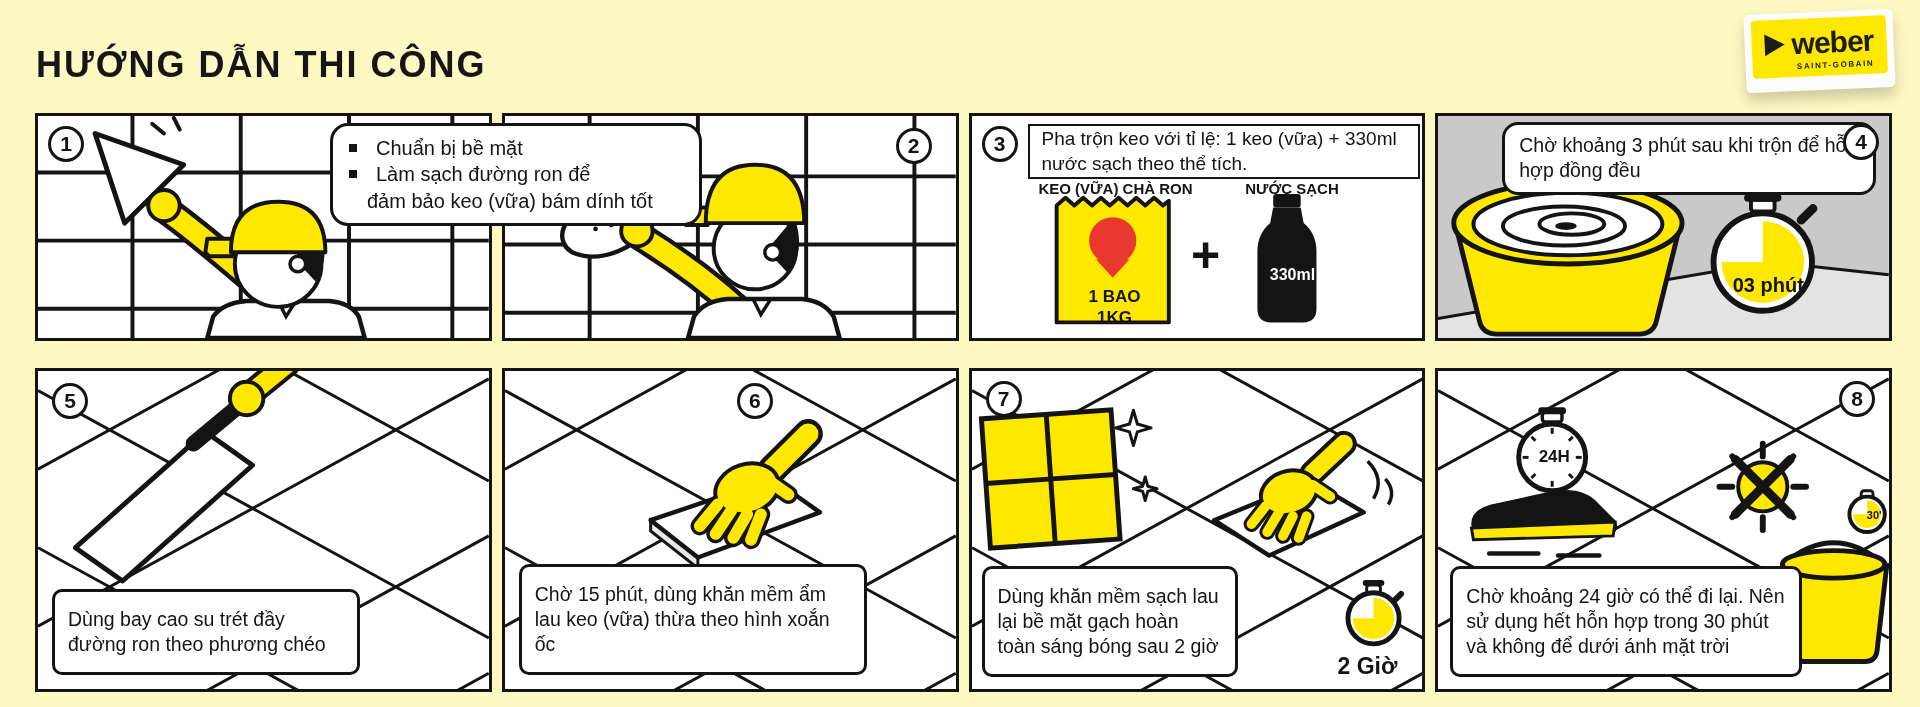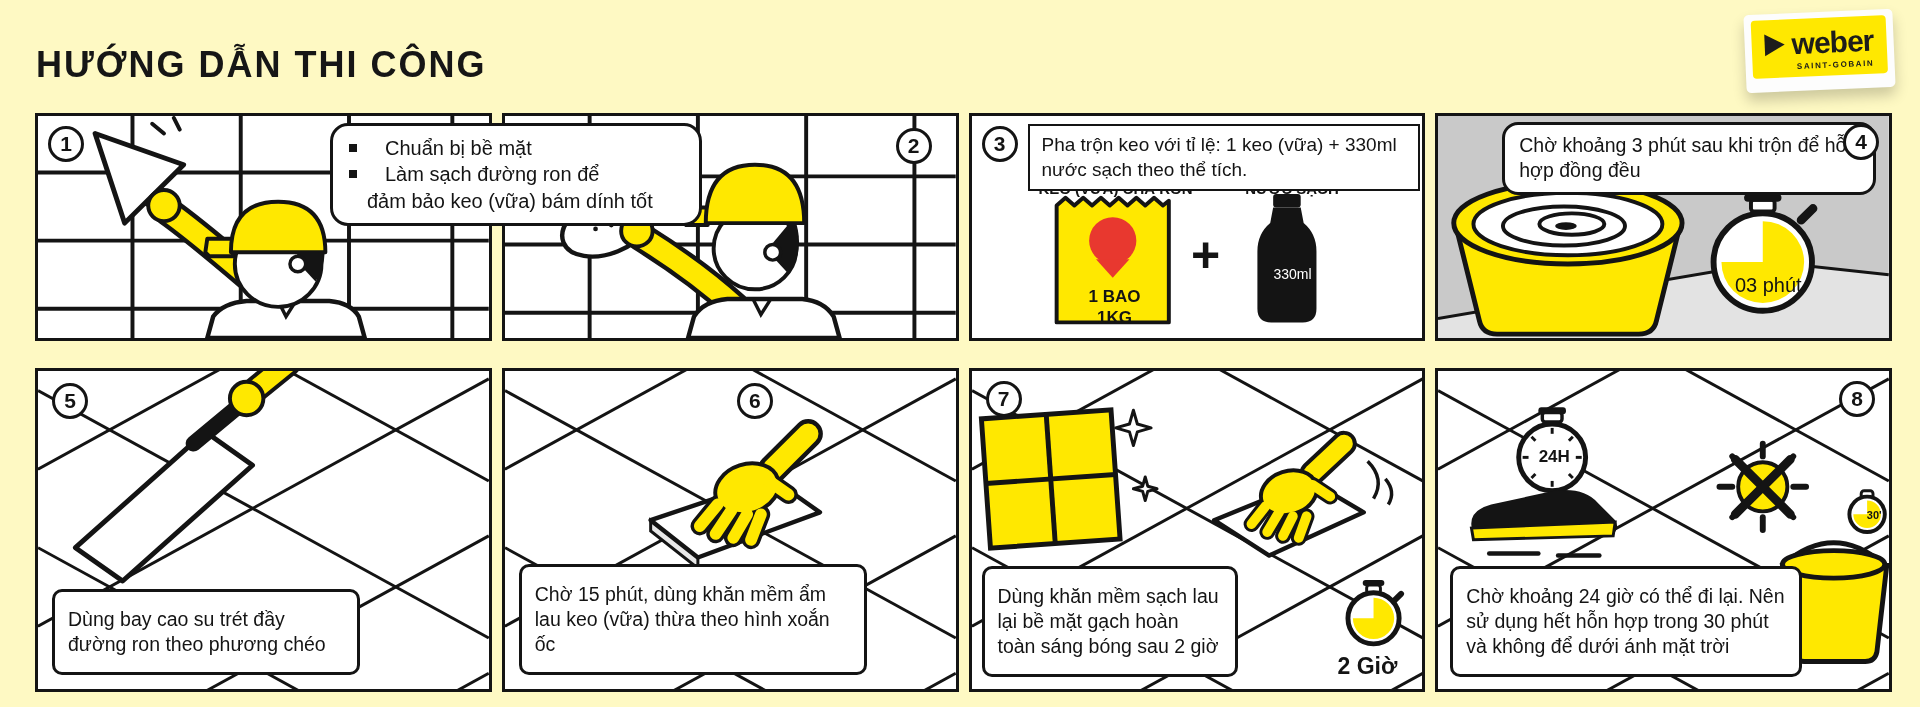--- a/index.html
+++ b/index.html
@@ -20,34 +20,34 @@
   .row2{top:368px;height:324px}
   .panel{position:relative;flex:1;border:3px solid #141414;background:#fff;overflow:hidden}
   .art{position:absolute;inset:0;width:100%;height:100%}
   .badge{position:absolute;width:36px;height:36px;border:3px solid #141414;border-radius:50%;background:#fff;display:flex;align-items:center;justify-content:center;font-size:21px;font-weight:700;z-index:6}
   .b-tl{left:10px;top:10px}
   .b-p2{right:24px;top:12px}.b-p4{right:10px;top:8px}
   .b-p5{left:14px;top:12px}.b-p6{left:232px;top:12px}
   .b-p7{left:14px;top:10px}.b-p8{right:14px;top:10px}
   
   .bubble12{position:absolute;left:295px;top:10px;width:372px;background:#fff;border:3px solid #141414;border-radius:18px;padding:9px 16px;z-index:7;font-size:20px;line-height:1.32}
-  .bl{display:flex;align-items:flex-start;gap:28px}
+  .bl{display:flex;align-items:flex-start;gap:19px}
   .sq{width:8px;height:8px;background:#141414;flex:0 0 auto;margin-top:9px}
   .indent{padding-left:18px}
   
-  .p3-box{position:absolute;left:56px;top:8px;width:392px;background:#fff;border:2.5px solid #141414;padding:7px 12px;font-size:19px;line-height:1.3;z-index:4}
+  .p3-box{position:absolute;left:56px;top:8px;width:392px;background:#fff;border:2.5px solid #141414;padding:1px 12px;font-size:19px;line-height:1.3;z-index:4}
   .p3-label{position:absolute;top:64px;font-weight:700;font-size:15px;text-align:center;z-index:3}
   .p3-baglabel{left:48px;width:192px}
   .p3-waterlabel{left:258px;width:125px}
   .p3-plus{position:absolute;left:206px;top:110px;width:56px;text-align:center;font-size:50px;font-weight:700;z-index:3}
   .p3-bagcap{position:absolute;left:95px;top:170px;width:96px;text-align:center;font-weight:700;font-size:17px;line-height:1.25;z-index:3}
-  .p3-volume{position:absolute;left:292px;top:150px;width:58px;text-align:center;color:#fff;font-weight:400;font-size:14px;z-index:3}
+  .p3-volume{position:absolute;left:292px;top:150px;width:58px;text-align:center;color:#fff;font-weight:700;font-size:16px;z-index:3}
   
   .p4-bubble{position:absolute;left:64px;top:6px;width:374px;background:#fff;border:3px solid #141414;border-radius:16px;padding:8px 14px;font-size:19.5px;line-height:1.3;z-index:4}
-  .p4-timer{position:absolute;left:282px;top:158px;width:96px;text-align:center;font-weight:400;font-size:20px;z-index:3}
+  .p4-timer{position:absolute;left:282px;top:158px;width:96px;text-align:center;font-weight:700;font-size:20px;z-index:3}
   
   .caption{position:absolute;background:#fff;border:3px solid #141414;border-radius:10px;padding:15px 13px;font-size:19.5px;line-height:1.28;z-index:4}
   .cap5{left:14px;bottom:14px;width:308px}
   .cap6{left:14px;bottom:14px;width:348px}
   .cap7{left:10px;bottom:12px;width:256px}
   .cap8{left:12px;bottom:12px;width:352px}
   .p7-timer-label{position:absolute;left:366px;top:282px;width:84px;text-align:left;font-weight:700;font-size:23px;z-index:3}
   .p8-clock-label{position:absolute;left:86px;top:76px;width:60px;text-align:center;font-weight:800;font-size:17px;z-index:2}
   .p8-mini-label{position:absolute;left:420px;top:138px;width:32px;text-align:center;font-weight:700;font-size:11px;z-index:2}
 </style>

